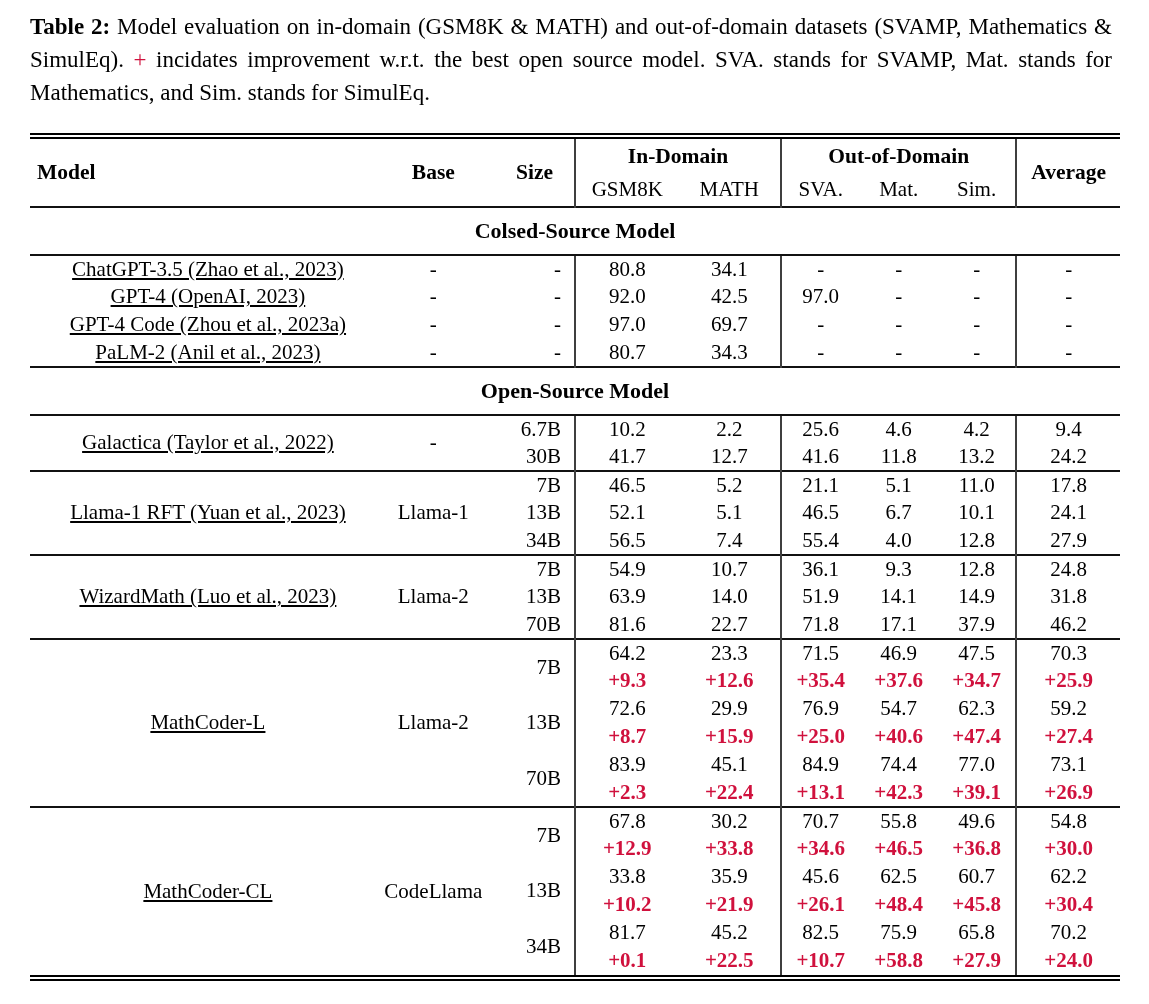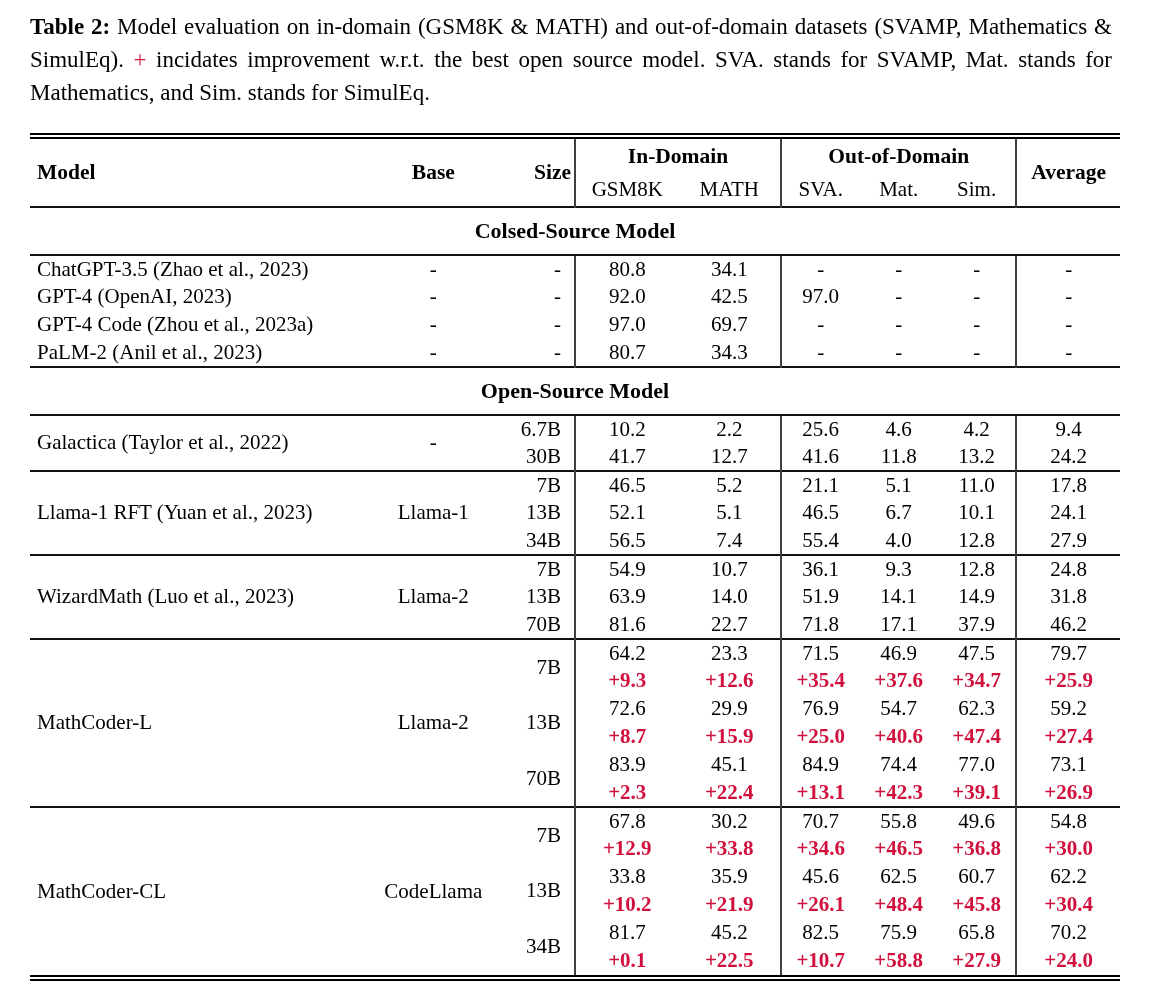--- a/index.html
+++ b/index.html
@@ -29,32 +29,32 @@
   }
   table{
     width:100%;border-collapse:collapse;table-layout:fixed;
     font-size:21px;color:#000;
   }
   th,td{padding:0;font-weight:normal;overflow:hidden;white-space:nowrap;}
   thead{border-bottom:2px solid var(--rule);}
   thead th{height:35px;vertical-align:middle;}
   th.hbold{font-weight:bold;font-size:21.5px;}
   th.model-h{text-align:left;padding-left:7px;}
-  th.size-h{text-align:right;padding-right:3px;}
+  th.size-h{text-align:right;padding-right:21px;}
   th.sub{font-weight:normal;height:33px;}
   .bar{border-left:2px solid var(--bar);}
   tr.section-title td{
     border-top:2px solid var(--rule);
     border-bottom:2px solid var(--rule);
     text-align:center;font-weight:bold;font-size:22px;height:48px;
     vertical-align:middle;
   }
   tr.data-row{height:28px;}
   tr.group-start td{border-top:2px solid var(--rule);}
-  td.model{text-align:left;padding-left:7px;vertical-align:middle;}
+  td.model{text-align:center;padding-left:7px;vertical-align:middle;text-decoration:underline;}
   td.base{text-align:center;vertical-align:middle;}
   td.size{text-align:right;padding-right:13px;vertical-align:middle;}
   td.num{text-align:center;vertical-align:middle;}
   td.imp{color:var(--red);font-weight:bold;}
 </style>
 </head>
 <body>
 
 <div class="page">
 
@@ -221,21 +221,21 @@
           </tr>
           <tr class="data-row group-start">
             <td class="model" rowspan="6">MathCoder-L</td>
             <td class="base" rowspan="6">Llama-2</td>
             <td class="size" rowspan="2">7B</td>
             <td class="num bar">64.2</td>
             <td class="num">23.3</td>
             <td class="num bar">71.5</td>
             <td class="num">46.9</td>
             <td class="num">47.5</td>
-            <td class="num bar">79.7</td>
+            <td class="num bar">70.3</td>
           </tr>
           <tr class="data-row">
             <td class="num imp bar">+9.3</td>
             <td class="num imp">+12.6</td>
             <td class="num imp bar">+35.4</td>
             <td class="num imp">+37.6</td>
             <td class="num imp">+34.7</td>
             <td class="num imp bar">+25.9</td>
           </tr>
           <tr class="data-row">

